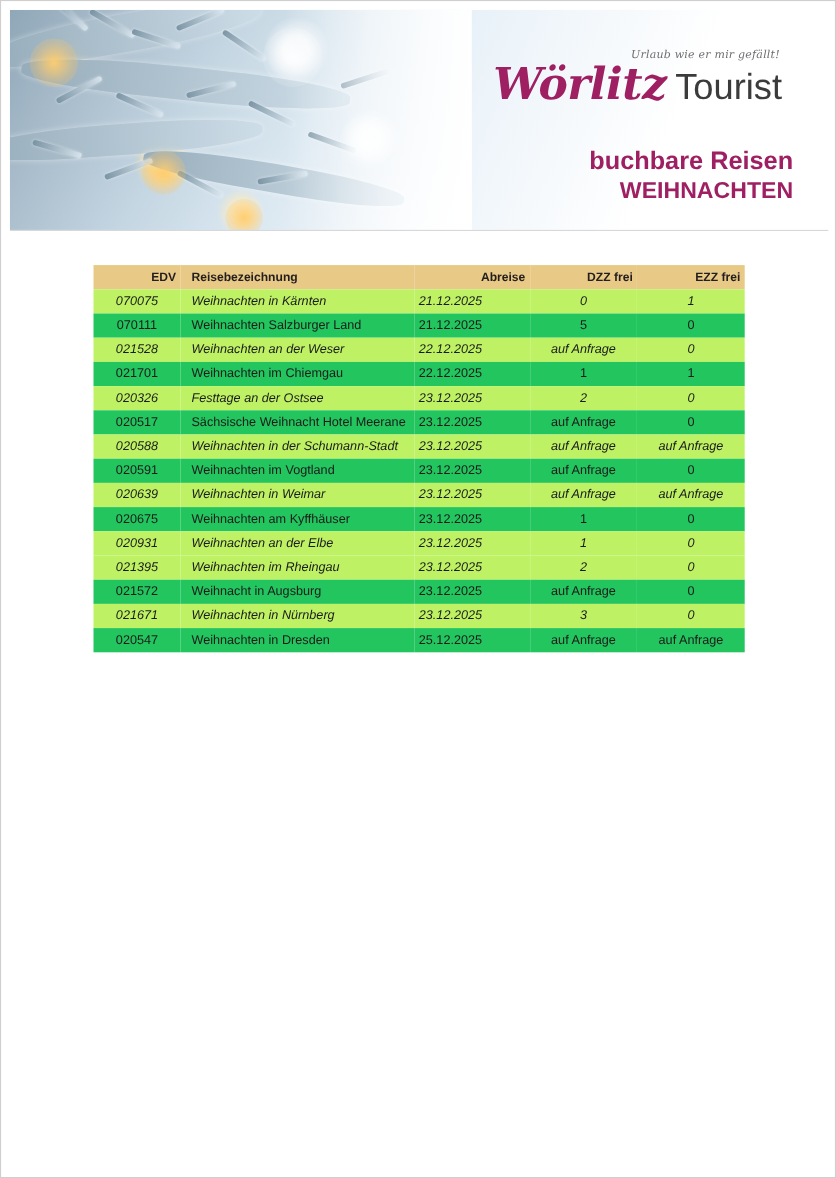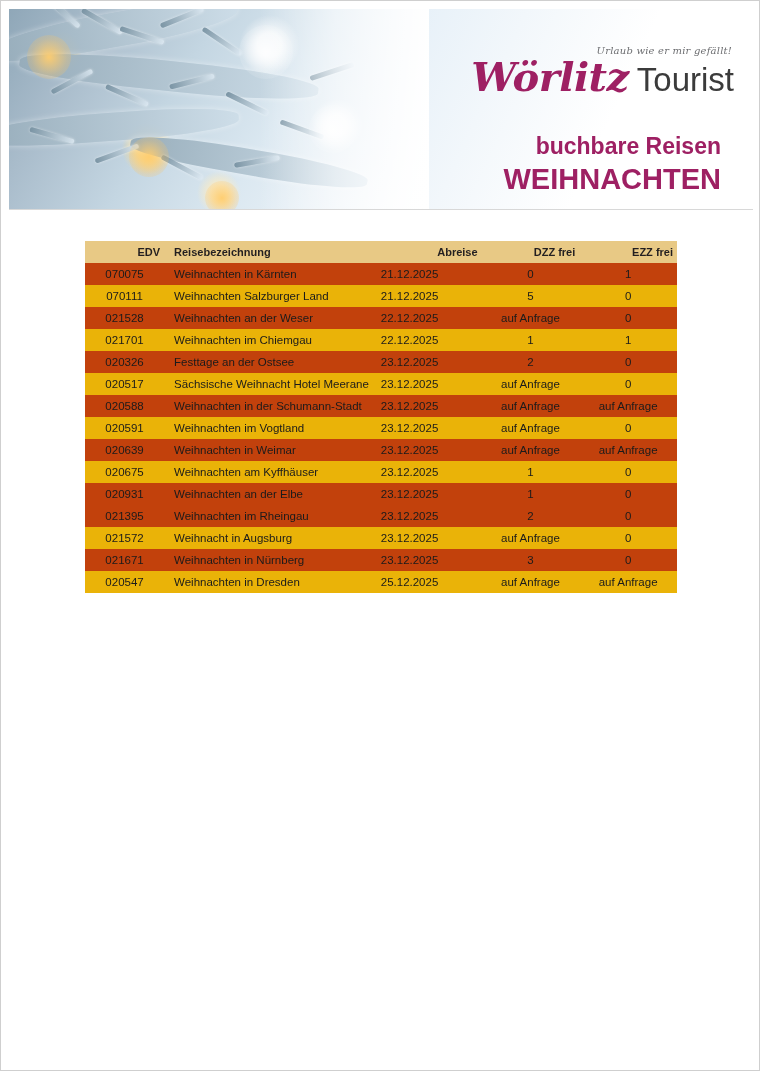--- a/index.html
+++ b/index.html
@@ -73,21 +73,21 @@
     right: 0;
     top: 0;
     width: 170px;
     height: 200px;
     background: linear-gradient(90deg, rgba(255,255,255,0) 0%, rgba(255,255,255,0.55) 45%, rgba(255,255,255,0.98) 100%);
   }
 
   
   .logo-wrap {
     position: absolute;
-    right: 19px;
+    right: 42px;
     top: 36px;
     text-align: right;
     margin-left: 24px;
   }
   .logo-claim {
     font-family: "DejaVu Serif", serif;
     font-style: italic;
     font-size: 10px;
     color: #6d6e71;
     letter-spacing: 0.2px;
@@ -123,21 +123,21 @@
     top: 123px;
     text-align: right;
   }
   .title-1 {
     font-size: 23px;
     font-weight: bold;
     color: #9e2063;
     line-height: 1.25;
   }
   .title-2 {
-    font-size: 29px;
+    font-size: 21px;
     font-weight: bold;
     color: #9e2063;
     line-height: 1.25;
   }
 
   .banner-divider {
     position: absolute;
     left: 8px;
     top: 208px;
     width: 744px;
@@ -179,22 +179,22 @@
     height: 18px;
     border: none;
     white-space: nowrap;
   }
   table.trips td.c-edv { text-align: center; }
   table.trips td.c-name { text-align: left; padding-left: 10px; }
   table.trips td.c-abreise { text-align: left; }
   table.trips td.c-dzz { text-align: center; }
   table.trips td.c-ezz { text-align: center; }
 
-  tr.shade td { background: #eab308; }
-  tr.plain td { background: #c2410c; }
+  tr.shade td { background: #22c55e; }
+  tr.plain td { background: #bef264; font-style: italic; }
 </style>
 </head>
 <body>
 
 <div class="page">
 
   <div class="banner">
     <div class="photo">
 
       <div class="branch" style="left:-20px; top:4px; width:250px; height:34px; transform:rotate(-10deg);"></div>

